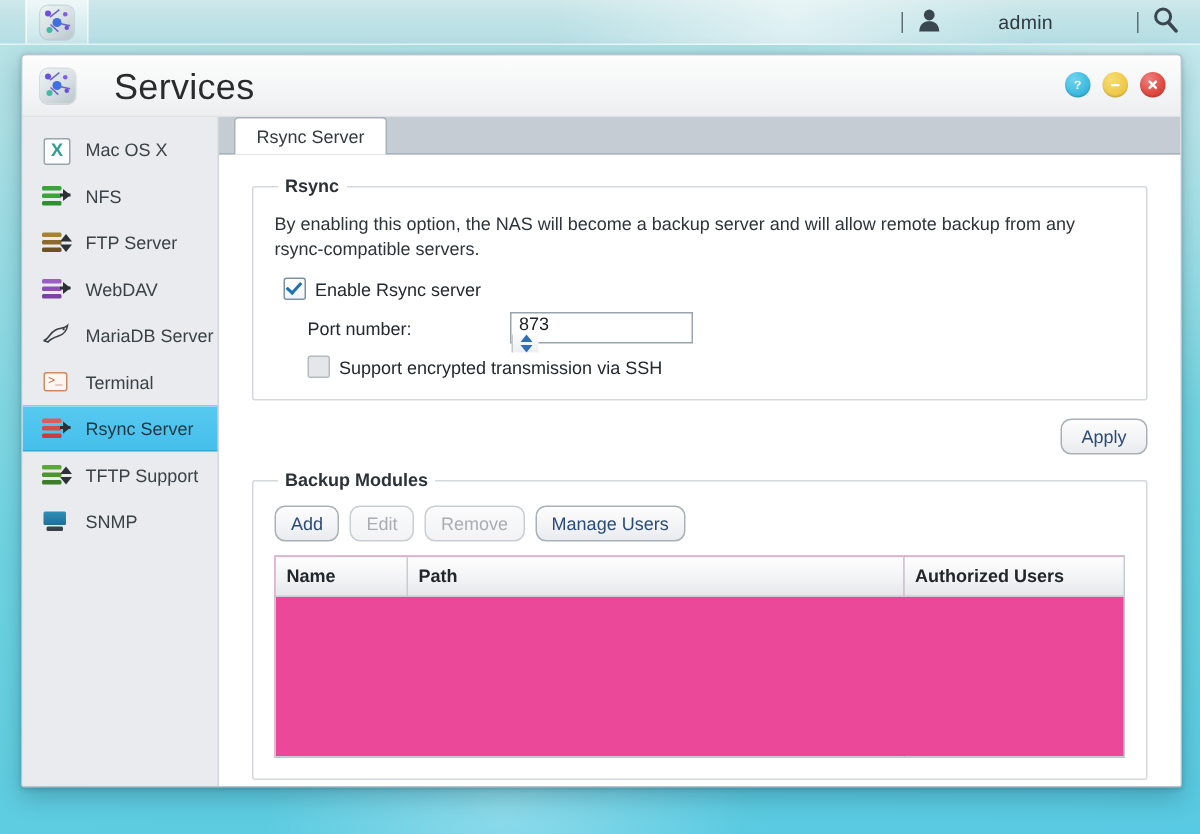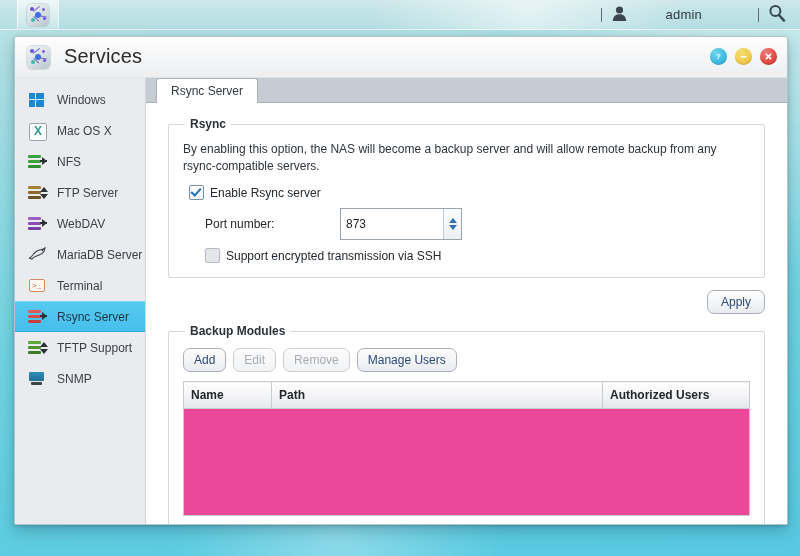--- a/index.html
+++ b/index.html
@@ -107,22 +107,22 @@
     height: 40px;
     background: linear-gradient(180deg, #fdfdfd 0%, #f5f6f7 52%, #eceef0 100%);
     border-bottom: 1px solid #dfe3e6;
   }
   #title-icon {
     position: absolute; left: 12px; top: 9px;
     width: 23px; height: 23px;
   }
   #title-icon .svc-icon { width: 23px; height: 23px; }
   #window-title {
-    position: absolute; left: 49px; top: 8px;
-    font-size: 20px;
+    position: absolute; left: 61px; top: 8px;
+    font-size: 24px;
     color: #2b2b2b;
     font-weight: normal;
     letter-spacing: .2px;
   }
   #win-buttons {
     position: absolute; right: 10px; top: 11px;
     display: flex; gap: 8px;
   }
   .win-btn {
     width: 17px; height: 17px;
@@ -296,24 +296,25 @@
   .cb.off {
     background: #e4e6e9;
     border: 1px solid #b6bbc0;
   }
   .cb-label { font-size: 12px; color: #23292e; }
 
   .port-row { margin: 0 0 8px 22px; align-items: center; }
   .port-label { width: 135px; font-size: 12px; color: #23292e; }
   .spinner {
     display: flex;
-    width: 122px; height: 32px;
+    width: 122px; height: 21px;
     border: 1px solid #9aa4ad;
     background: #fff;
     box-sizing: border-box;
+    flex-direction: column;
   }
   .spinner input {
     flex: 1;
     border: none;
     outline: none;
     padding: 0 5px;
     font-family: "Liberation Sans", sans-serif;
     font-size: 12px;
     color: #1d2227;
     background: transparent;
@@ -452,31 +453,20 @@
             <line x1="6.6" y1="2.4" x2="2.4" y2="6.6" stroke="#ffffff" stroke-width="1.7" stroke-linecap="round"></line>
           </svg>
         </div>
       </div>
     </div>
 
     <div id="win-body">
 
       <div id="sidebar">
 
-        <div class="side-item">
-          <span class="side-ico">
-            <span class="ic-win">
-                <span class="a"></span>
-                <span class="b"></span>
-                <span class="c"></span>
-                <span class="d"></span>
-              </span>
-          </span>
-          <span class="side-label">Windows</span>
-        </div>
 
         <div class="side-item">
           <span class="side-ico">
             <span class="ic-mac">X</span>
           </span>
           <span class="side-label">Mac OS X</span>
         </div>
 
         <div class="side-item">
           <span class="side-ico">

